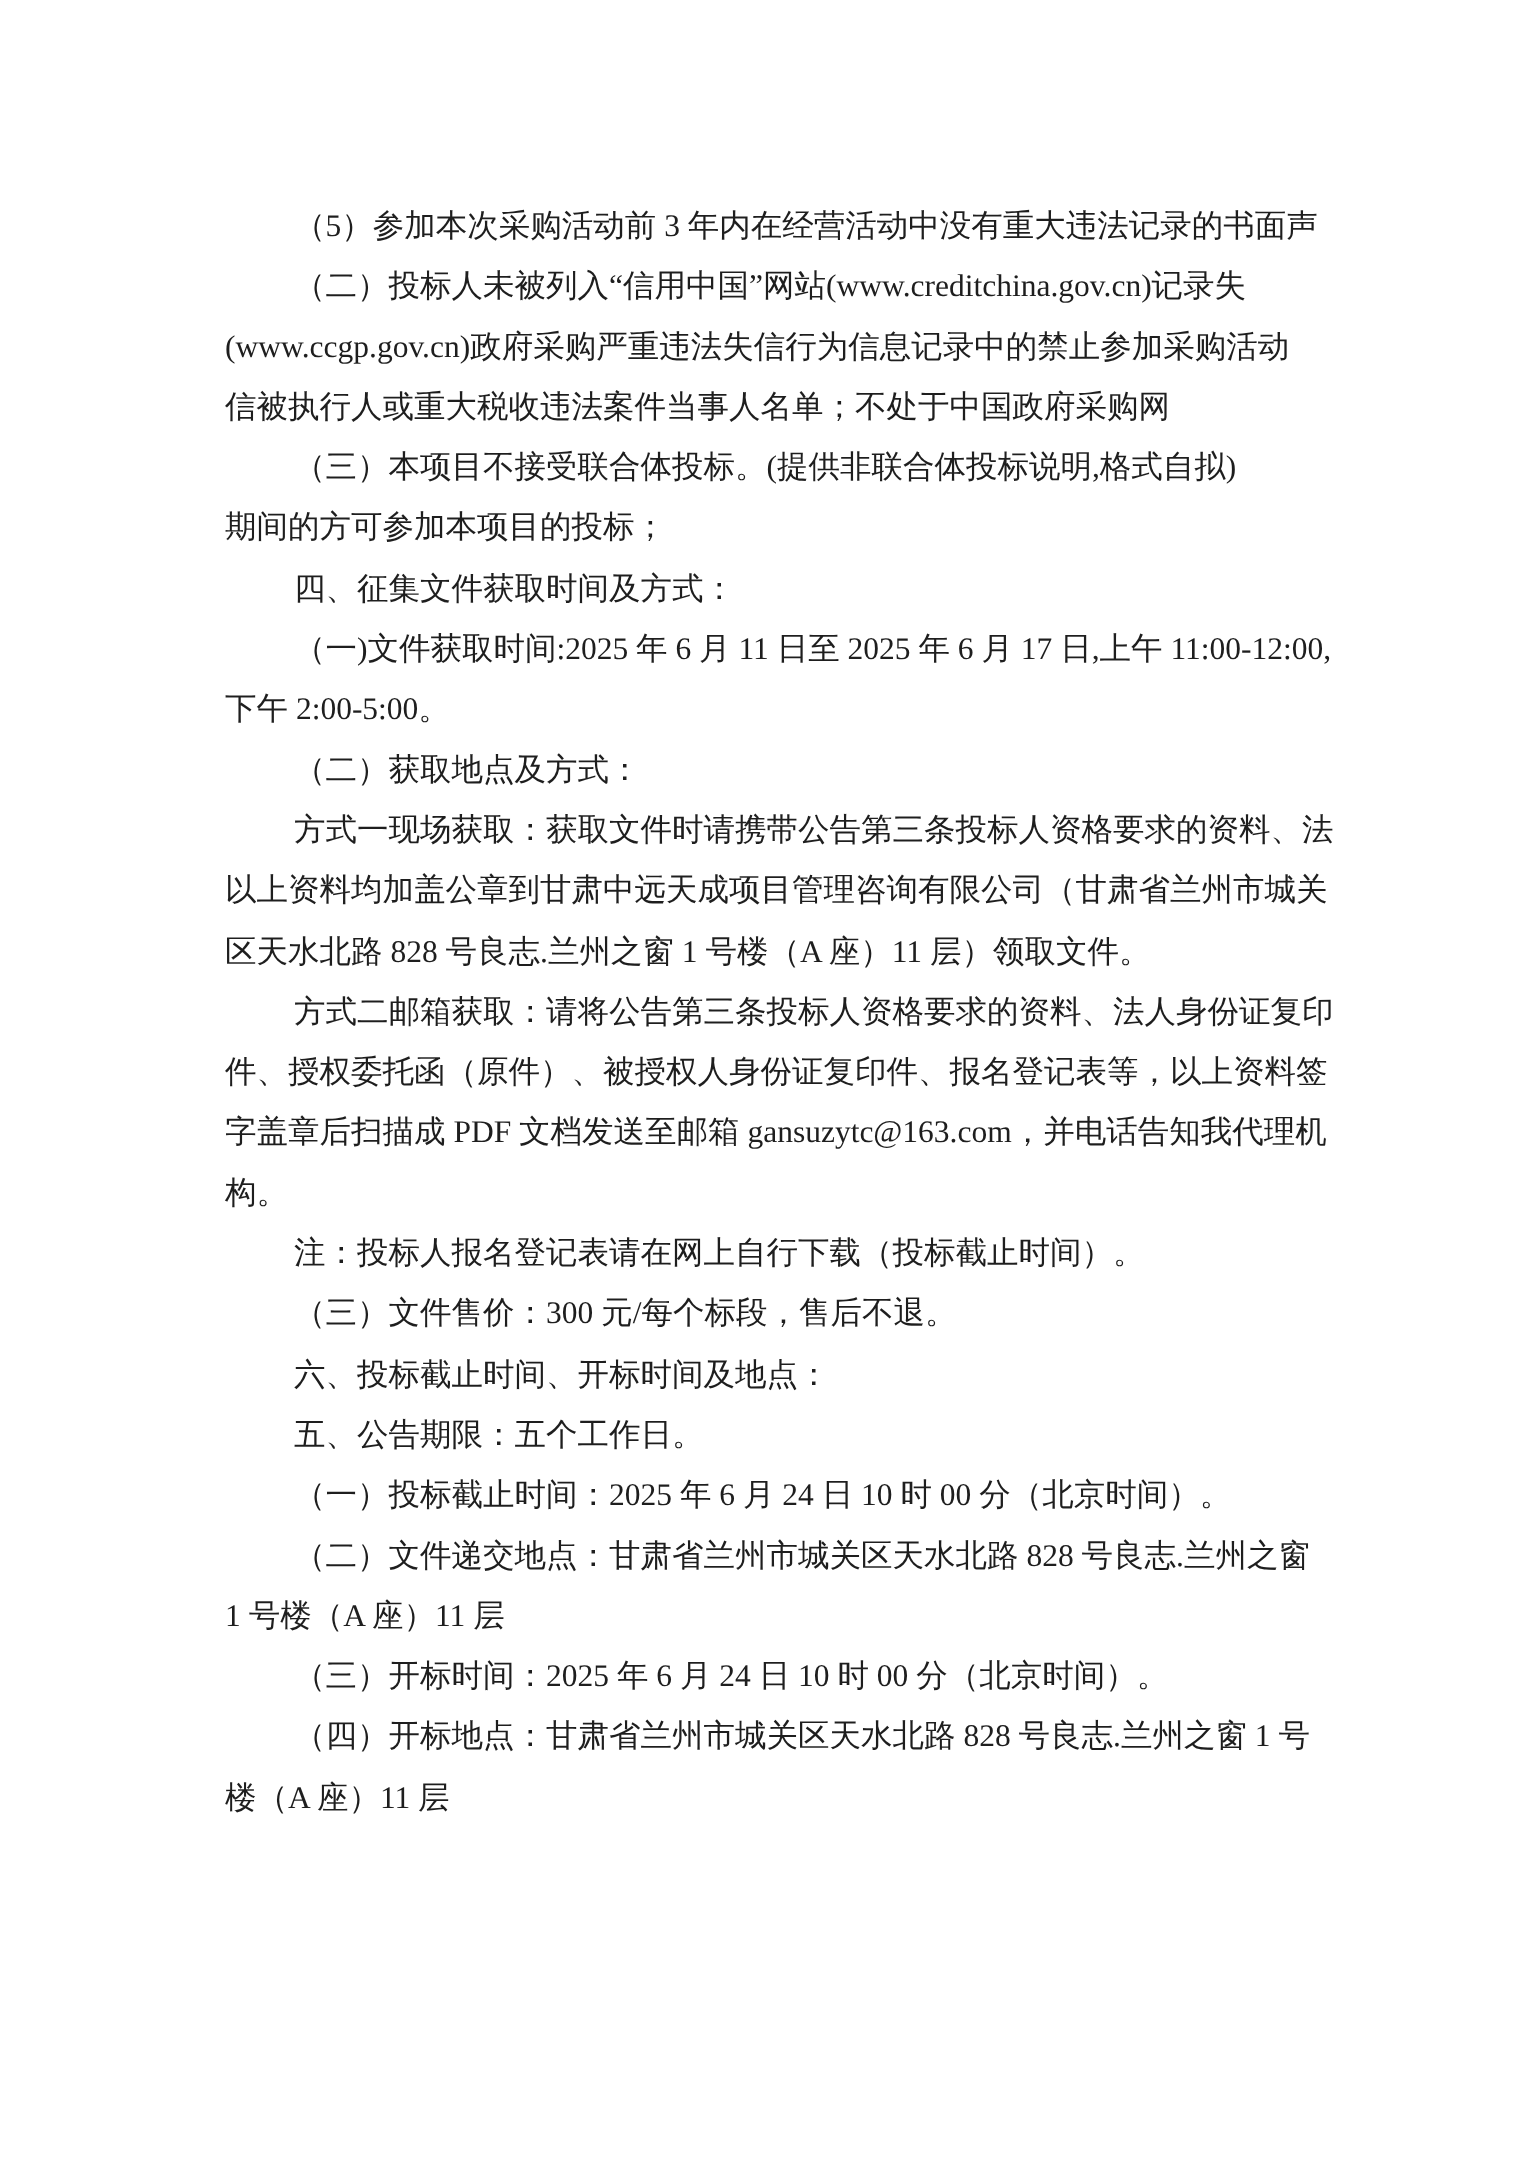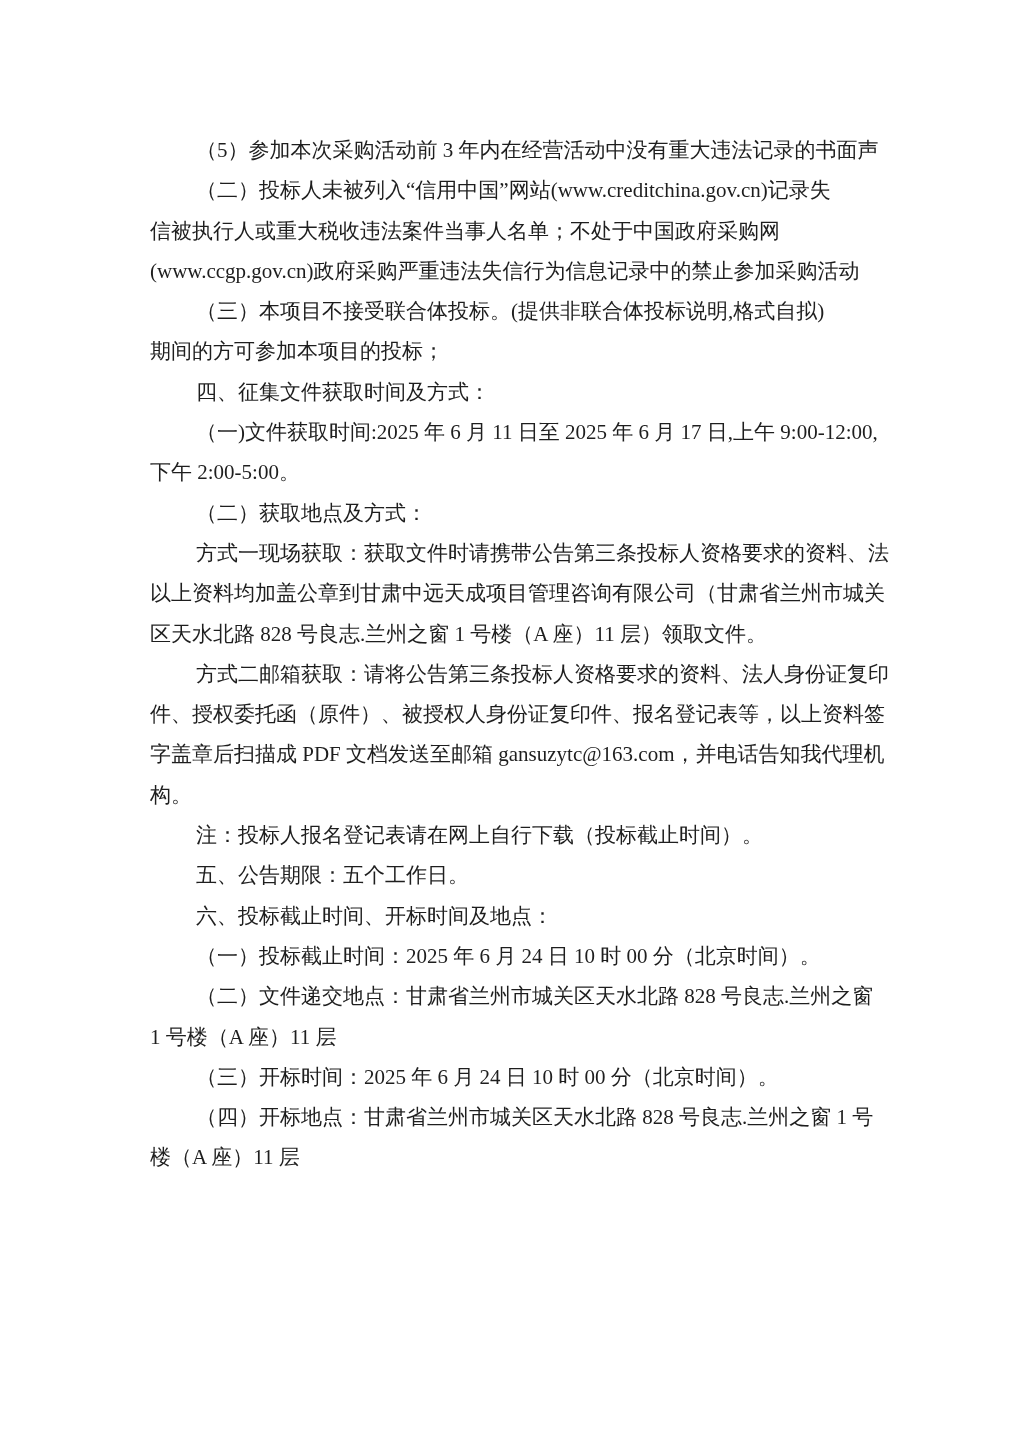--- a/index.html
+++ b/index.html
@@ -35,38 +35,39 @@
     font-weight: normal;
   }
 </style>
 </head>
 <body>
 
 <div class="page">
   <div class="content">
       <div class="line ind"><span class="b"></span><span>（5）参加本次采购活动前 3 年内在经营活动中没有重大违法记录的书面声</span></div>
       <div class="line ind"><span class="b"></span><span>（二）投标人未被列入“信用中国”网站(www.creditchina.gov.cn)记录失</span></div>
+      <div class="line"><span class="b"></span><span>(www.ccgp.gov.cn)政府采购严重违法失信行为信息记录中的禁止参加采购活动</span></div>
       <div class="line"><span class="b"></span><span>信被执行人或重大税收违法案件当事人名单；不处于中国政府采购网</span></div>
-      <div class="line"><span class="b"></span><span>(www.ccgp.gov.cn)政府采购严重违法失信行为信息记录中的禁止参加采购活动</span></div>
       <div class="line ind"><span class="b"></span><span>（三）本项目不接受联合体投标。(提供非联合体投标说明,格式自拟)</span></div>
       <div class="line"><span class="b"></span><span>期间的方可参加本项目的投标；</span></div>
       <div class="line ind"><span class="b">四、征集文件获取时间及方式：</span><span></span></div>
-      <div class="line ind"><span class="b"></span><span>（一)文件获取时间:2025 年 6 月 11 日至 2025 年 6 月 17 日,上午 9:00-12:00,</span></div>
+      <div class="line ind"><span class="b"></span><span>（一)文件获取时间:2025 年 6 月 11 日至 2025 年 6 月 17 日,上午 11:00-12:00,</span></div>
       <div class="line"><span class="b"></span><span>下午 2:00-5:00。</span></div>
       <div class="line ind"><span class="b"></span><span>（二）获取地点及方式：</span></div>
       <div class="line ind"><span class="b"></span><span>方式一现场获取：获取文件时请携带公告第三条投标人资格要求的资料、法</span></div>
       <div class="line"><span class="b"></span><span>以上资料均加盖公章到甘肃中远天成项目管理咨询有限公司（甘肃省兰州市城关</span></div>
       <div class="line"><span class="b"></span><span>区天水北路 828 号良志.兰州之窗 1 号楼（A 座）11 层）领取文件。</span></div>
       <div class="line ind"><span class="b"></span><span>方式二邮箱获取：请将公告第三条投标人资格要求的资料、法人身份证复印</span></div>
       <div class="line"><span class="b"></span><span>件、授权委托函（原件）、被授权人身份证复印件、报名登记表等，以上资料签</span></div>
       <div class="line"><span class="b"></span><span>字盖章后扫描成 PDF 文档发送至邮箱 gansuzytc@163.com，并电话告知我代理机</span></div>
       <div class="line"><span class="b"></span><span>构。</span></div>
       <div class="line ind"><span class="b">注：投标人报名登记表请在网上自行下载（投标截止时间）。</span><span></span></div>
+      <div class="line ind"><span class="b"></span><span>（三）文件售价：300 元/每个标段，售后不退。</span></div>
+      <div class="line ind"><span class="b">六、投标截止时间、开标时间及地点：</span><span></span></div>
       <div class="line ind"><span class="b">五、公告期限：</span><span>五个工作日。</span></div>
-      <div class="line ind"><span class="b">六、投标截止时间、开标时间及地点：</span><span></span></div>
       <div class="line ind"><span class="b"></span><span>（一）投标截止时间：2025 年 6 月 24 日 10 时 00 分（北京时间）。</span></div>
       <div class="line ind"><span class="b"></span><span>（二）文件递交地点：甘肃省兰州市城关区天水北路 828 号良志.兰州之窗</span></div>
       <div class="line"><span class="b"></span><span>1 号楼（A 座）11 层</span></div>
       <div class="line ind"><span class="b"></span><span>（三）开标时间：2025 年 6 月 24 日 10 时 00 分（北京时间）。</span></div>
       <div class="line ind"><span class="b"></span><span>（四）开标地点：甘肃省兰州市城关区天水北路 828 号良志.兰州之窗 1 号</span></div>
       <div class="line"><span class="b"></span><span>楼（A 座）11 层</span></div>
     </div>
 </div>
 
 </body></html>

